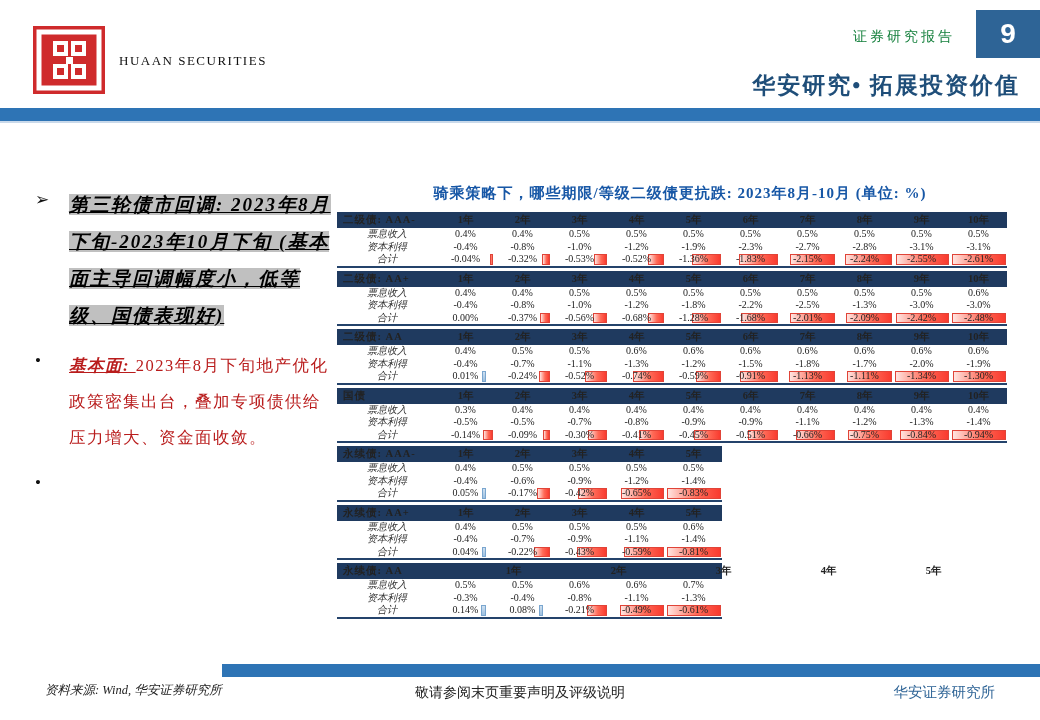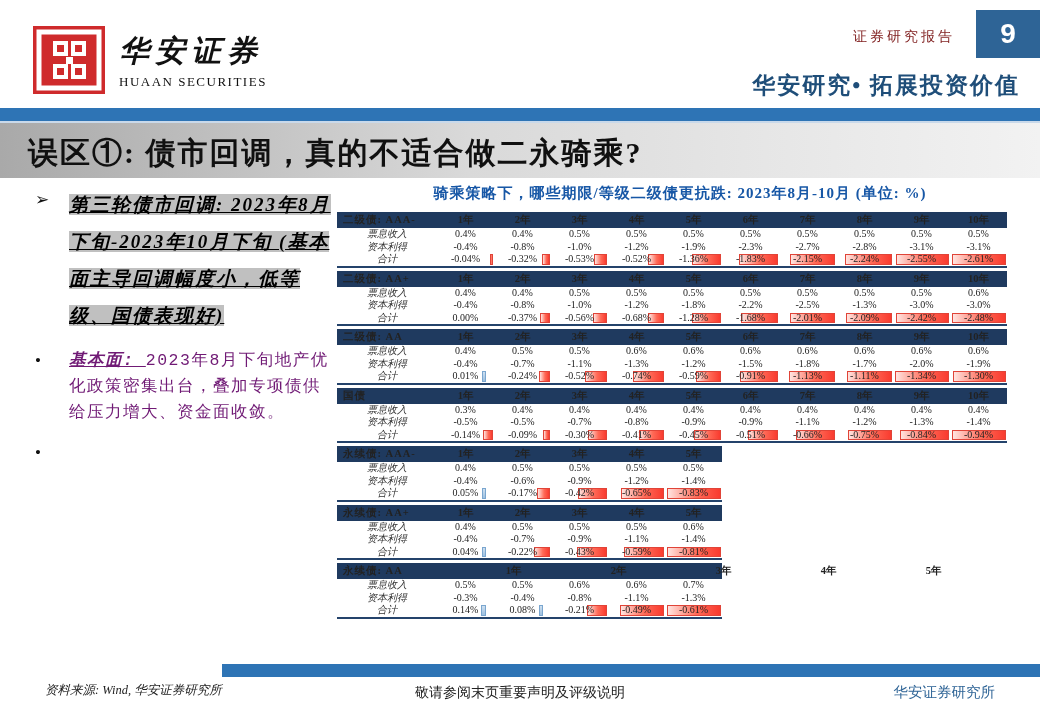--- a/index.html
+++ b/index.html
@@ -6,39 +6,39 @@
   .slide{position:relative;width:1040px;height:720px;background:#ffffff;overflow:hidden;
          font-family:"Liberation Serif","DejaVu Serif",serif;}
 
   
   .hdr{position:absolute;left:0;top:0;width:1040px;height:108px;background:#fff;}
   .logo{position:absolute;left:33px;top:26px;display:flex;align-items:center;}
   .logo-mark{width:72px;height:68px;}
   .logo-text{margin-left:14px;}
   .logo-cn{font-size:30px;font-weight:700;color:#111;letter-spacing:6px;font-style:italic;}
   .logo-en{font-size:13px;color:#111;letter-spacing:1.5px;margin-top:2px;}
-  .report-type{position:absolute;right:85px;top:28px;font-size:14px;color:#7f1d1d;letter-spacing:3px;}
+  .report-type{position:absolute;right:85px;top:28px;font-size:14px;color:#15803d;letter-spacing:3px;}
   .pagebox{position:absolute;right:0;top:10px;width:64px;height:48px;background:#2e6496;color:#fff;
            font-size:28px;font-weight:700;display:flex;align-items:center;justify-content:center;
            font-family:"Liberation Sans",sans-serif;}
   .slogan{position:absolute;right:20px;top:70px;font-size:23px;font-weight:700;color:#1f4e79;letter-spacing:2px;}
 
   .strip{position:absolute;left:0;top:108px;width:1040px;height:13px;background:#2e74b5;border-bottom:2px solid #c9d9ea;}
   .titleband{position:absolute;left:0;top:123px;width:1040px;height:55px;
              background:linear-gradient(90deg,#a9a9a9 0%,#d9d9d9 45%,#f2f2f2 100%);}
   .titleband h1{margin:0;padding:10px 0 0 28px;font-size:30px;font-weight:700;color:#101010;letter-spacing:2px;}
 
   
   .sidebar{position:absolute;left:35px;top:186px;width:300px;}
   .bullet{display:flex;margin-bottom:14px;}
   .bullet .marker{width:34px;flex:0 0 34px;font-size:17px;color:#111;padding-top:3px;}
   .bullet .body{flex:1;}
   .b1 .body{font-size:19px;line-height:37px;font-weight:700;font-style:italic;letter-spacing:2px;}
   .b1 .seg-hl{background:#c0c0c0;text-decoration:underline;}
-  .bn .body{font-size:16.5px;line-height:26px;letter-spacing:1.5px;color:#701a75;font-family:Liberation Mono, monospace;}
+  .bn .body{font-size:16.5px;line-height:36px;letter-spacing:1.5px;color:#b91c1c;}
   .seg-bu{font-weight:700;font-style:italic;text-decoration:underline;}
   .seg-plain{font-weight:400;}
 
   
   .figtitle{position:absolute;left:350px;top:184px;width:660px;text-align:center;
             font-size:15px;font-weight:700;color:#1757a6;letter-spacing:1px;}
   .tables{position:absolute;left:337px;top:212px;}
   .sec{margin-bottom:3px;border-bottom:2px solid #24436b;}
   .trow{display:grid;}
   .trow.head{background:#1f3a5f;color:#fff;height:16px;line-height:16px;font-weight:700;}
@@ -70,34 +70,30 @@
       <svg class="logo-mark" viewBox="0 0 72 68">
         <rect x="0" y="0" width="72" height="68" fill="#cf2b2c"></rect>
         <rect x="6" y="6" width="60" height="56" fill="none" stroke="#ffffff" stroke-width="5"></rect>
         <rect x="22" y="17" width="11" height="11" fill="none" stroke="#ffffff" stroke-width="4"></rect>
         <rect x="40" y="17" width="11" height="11" fill="none" stroke="#ffffff" stroke-width="4"></rect>
         <rect x="22" y="40" width="11" height="11" fill="none" stroke="#ffffff" stroke-width="4"></rect>
         <rect x="40" y="40" width="11" height="11" fill="none" stroke="#ffffff" stroke-width="4"></rect>
         <rect x="33" y="31" width="7" height="7" fill="#ffffff"></rect>
       </svg>
       <div class="logo-text">
-        <div class="logo-cn">华安证券</div>
         <div class="logo-en">HUAAN SECURITIES</div>
       </div>
     </div>
     <div class="report-type">证券研究报告</div>
     <div class="pagebox">9</div>
     <div class="slogan">华安研究• 拓展投资价值</div>
   </div>
 
   <div class="strip"></div>
 
-  <div class="titleband">
-    <h1>误区①: 债市回调，真的不适合做二永骑乘?</h1>
-  </div>
 
   <div class="sidebar" id="sidebar">
       <div class="bullet b1">
         <span class="marker">➢</span>
         <div class="body"><span class="seg-hl">第三轮债市回调: 2023年8月下旬-2023年10月下旬 (基本面主导回调幅度小，低等级、国债表现好)</span></div>
       </div>
       <div class="bullet bn">
         <span class="marker">•</span>
         <div class="body"><span class="seg-bu">基本面: </span><span class="seg-plain">2023年8月下旬地产优化政策密集出台，叠加专项债供给压力增大、资金面收敛。</span></div>
       </div>

